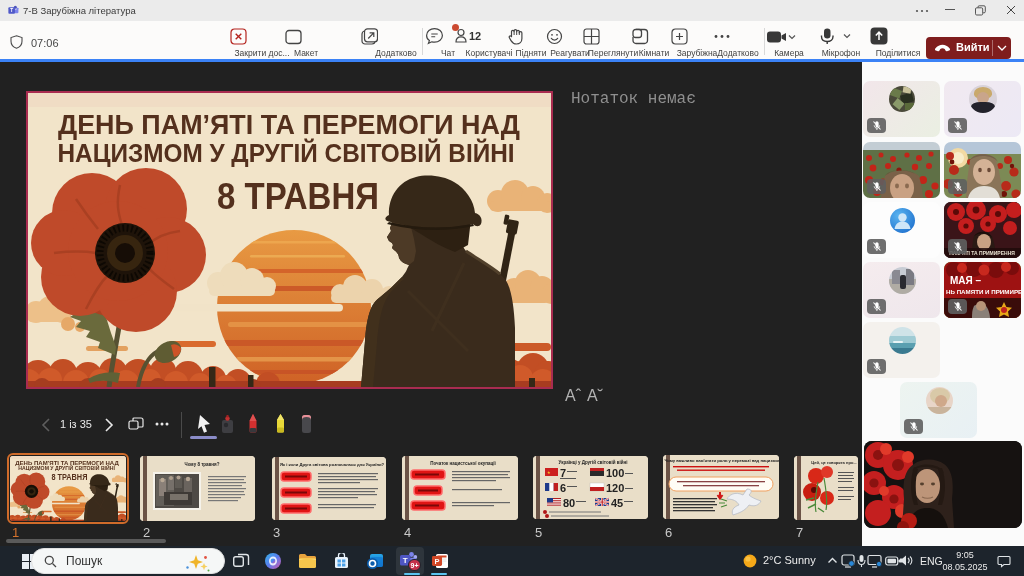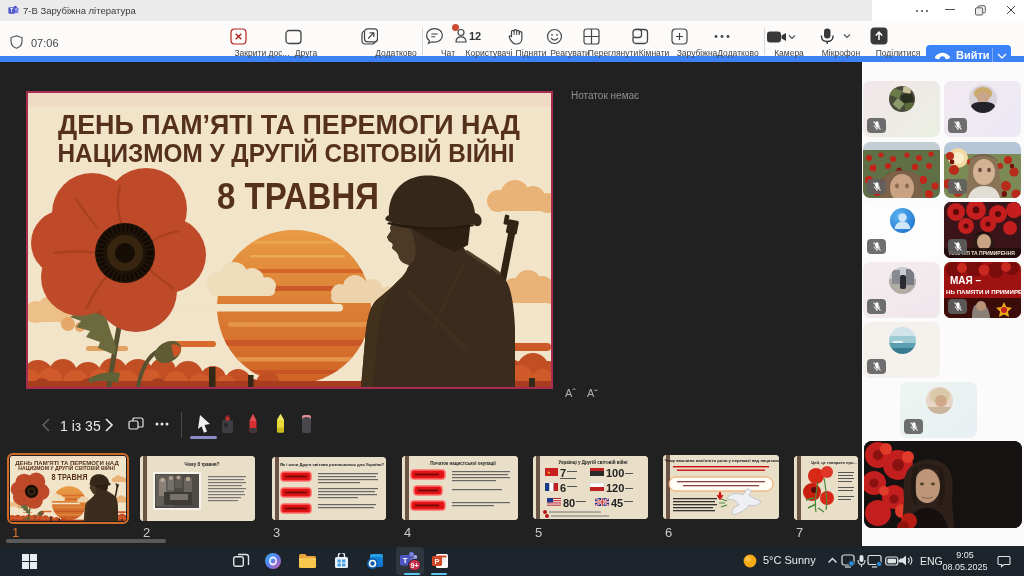--- a/index.html
+++ b/index.html
@@ -1,32 +1,32 @@
 <!DOCTYPE html>
 <html><head>
 <meta charset="utf-8">
 <style>
   * { margin:0; padding:0; box-sizing:border-box; }
   html,body { width:1024px; height:576px; overflow:hidden; background:#fff; }
   #root { position:relative; width:1024px; height:576px; font-family:"Liberation Sans",sans-serif; }
   .abs { position:absolute; }
 
-  #titlebar { position:absolute; left:0; top:0; width:872px; height:21px; background:#ebebeb; }
+  #titlebar { position:absolute; left:0; top:0; width:1024px; height:21px; background:#ebebeb; }
   #titlebar .tname { position:absolute; left:23px; top:5px; font-size:9.5px; color:#3a3a3a; }
 
-  #toolbar { position:absolute; left:0; top:21px; width:1024px; height:41px; background:#fcfbfa; border-bottom:6px solid #3b82f6; }
+  #toolbar { position:absolute; left:0; top:21px; width:1024px; height:41px; background:#fcfbfa; border-bottom:3px solid #3b82f6; }
   .tbtn { position:absolute; top:5px; text-align:center; color:#424242; }
   .tbtn .ic { height:19px; display:flex; align-items:flex-end; justify-content:flex-start; }
   .tbtn .lb { font-size:8.5px; margin-top:3px; white-space:nowrap; }
   .tsep { position:absolute; top:7px; width:1px; height:27px; background:#d8d8d8; }
 
   #stage { position:absolute; left:0; top:62px; width:862px; height:484px; background:#212121; }
   #slide { position:absolute; left:26px; top:29px; width:527px; height:298px; border:2px solid #a92c50; background:#f1e3c7; }
-  #notes { position:absolute; left:571px; top:28px; font-size:10px; color:#8f8f8f; }
-  .fbtn { position:absolute; color:#b2b2b2; font-size:11px; }
+  #notes { position:absolute; left:571px; top:28px; font-size:16px; color:#8f8f8f;font-family:Liberation Mono, monospace; }
+  .fbtn { position:absolute; color:#b2b2b2; font-size:16px; }
 
   #controls { position:absolute; left:0; top:343px; width:862px; height:42px; }
 
   .thumb { position:absolute; border-radius:4px; background:#e9dec8; overflow:hidden; }
   .tnum { position:absolute; color:#c9c9c9; font-size:13px; }
   #hscroll { position:absolute; left:6px; top:477px; width:160px; height:4px; border-radius:2px; background:#5a5a5a; }
 
   #sidebar { position:absolute; left:862px; top:62px; width:162px; height:484px; background:#fbfbfb; }
   .tile { position:absolute; width:77px; height:56px; border-radius:7px; overflow:hidden; }
   .mic { position:absolute; left:4px; bottom:4px; width:19px; height:15px; border-radius:4px; background:rgba(95,95,95,.9); display:flex; align-items:center; justify-content:center; z-index:5; }
@@ -77,21 +77,21 @@
           </svg>
         </div>
       <div class="lb">Закрити дос...</div>
     </div>
     <div class="tbtn" style="left:284px;width:44px;">
       <div class="ic">
           <svg width="19" height="16" viewBox="0 0 19 16">
             <rect x="2" y="1.5" width="15" height="13" rx="3" fill="none" stroke="#444" stroke-width="1.3"></rect>
           </svg>
         </div>
-      <div class="lb">Друга</div>
+      <div class="lb">Макет</div>
     </div>
     <div class="tbtn" style="left:361px;width:70px;">
       <div class="ic">
           <svg width="17" height="17" viewBox="0 0 17 17">
             <rect x="1" y="3" width="13" height="13" rx="3" fill="none" stroke="#444" stroke-width="1.2"></rect>
             <rect x="3.5" y="0.8" width="13" height="13" rx="3" fill="#fcfbfa" stroke="#444" stroke-width="1.2"></rect>
             <path d="M7.2 10.5 L12.5 5.2 M8.6 4.9 H12.8 V9.1" fill="none" stroke="#444" stroke-width="1.2"></path>
           </svg>
         </div>
       <div class="lb">Додатково</div>
@@ -198,21 +198,21 @@
     </div>
     <div class="tbtn" style="left:870px;width:56px;">
       <div class="ic">
           <svg width="18" height="18" viewBox="0 0 18 18">
             <rect x="0.5" y="0.5" width="17" height="17" rx="4" fill="#383838"></rect>
             <path d="M9 13 V5.5 M5.8 8.5 L9 5.2 L12.2 8.5" fill="none" stroke="#fff" stroke-width="1.5"></path>
           </svg>
         </div>
       <div class="lb">Поділитися</div>
     </div>
-    <div class="abs" style="left:926px;top:24px;width:85px;height:22px;background:#3b82f6;border-radius:4px;">
+    <div class="abs" style="left:926px;top:16px;width:85px;height:22px;background:#7f1d1d;border-radius:4px;">
       <svg class="abs" style="left:8px;top:6px" width="17" height="9" viewBox="0 0 17 9">
           <path d="M1.3 5.5 C5.5 0.5 11.5 0.5 15.7 5.5 C16.3 6.3 16 7.3 15.2 7.6 L13 8.3 C12.4 8.5 11.8 8.2 11.5 7.6 L10.7 5.9 C9.3 5.1 7.7 5.1 6.3 5.9 L5.5 7.6 C5.2 8.2 4.6 8.5 4 8.3 L1.8 7.6 C1 7.3 0.7 6.3 1.3 5.5 Z" fill="#fff"></path>
         </svg>
       <div class="abs" style="left:30px;top:4px;font-size:11px;font-weight:bold;color:#fff;">Вийти</div>
       <div class="abs" style="left:66px;top:3px;width:1px;height:16px;background:rgba(255,255,255,.35)"></div>
       <svg class="abs" style="left:71px;top:8px" width="10" height="6" viewBox="0 0 10 6">
           <path d="M1 1 L5 5 L9 1" fill="none" stroke="#fff" stroke-width="1.3"></path>
         </svg>
     </div>
   </div>
@@ -391,21 +391,21 @@
       <text x="258" y="69" text-anchor="middle" font-family="Liberation Sans" font-weight="bold" font-size="26.5" fill="#54301d" textLength="457" lengthAdjust="spacingAndGlyphs">НАЦИЗМОМ У ДРУГІЙ СВІТОВІЙ ВІЙНІ</text>
       <text x="270" y="116" text-anchor="middle" font-family="Liberation Sans" font-weight="bold" font-size="37" fill="#54301d" textLength="162" lengthAdjust="spacingAndGlyphs">8 ТРАВНЯ</text>
     </svg>
     <div id="notes">Нотаток немає</div>
     <div class="fbtn" style="left:565px;top:325px;">Aˆ</div>
     <div class="fbtn" style="left:587px;top:325px;">A˘</div>
     <div id="controls">
       <svg class="abs" style="left:40px;top:12px" width="12" height="16" viewBox="0 0 12 16">
           <path d="M9 2 L3 8 L9 14" fill="none" stroke="#5e5e5e" stroke-width="1.6"></path>
         </svg>
-      <div class="abs" style="left:60px;top:13px;font-size:14px;color:#e8e8e8;">1 із 35</div>
+      <div class="abs" style="left:60px;top:13px;font-size:11px;color:#e8e8e8;">1 із 35</div>
       <svg class="abs" style="left:103px;top:12px" width="12" height="16" viewBox="0 0 12 16">
           <path d="M3 2 L9 8 L3 14" fill="none" stroke="#e8e8e8" stroke-width="1.6"></path>
         </svg>
       <svg class="abs" style="left:128px;top:12px" width="16" height="16" viewBox="0 0 16 16">
           <rect x="1" y="4" width="9" height="8" rx="1.5" fill="none" stroke="#e8e8e8" stroke-width="1.2"></rect>
           <path d="M5 4 V2 A1 1 0 0 1 6 1 H13 A2 2 0 0 1 15 3 V9 A1 1 0 0 1 14 10 H10" fill="none" stroke="#e8e8e8" stroke-width="1.2"></path>
         </svg>
       <svg class="abs" style="left:154px;top:16px" width="16" height="6" viewBox="0 0 16 6">
           <circle cx="3" cy="3" r="1.5" fill="#e8e8e8"></circle>
           <circle cx="8" cy="3" r="1.5" fill="#e8e8e8"></circle>
@@ -917,20 +917,34 @@
 
   <div id="taskbar">
     <svg class="abs" style="left:22px;top:8px" width="15" height="15" viewBox="0 0 15 15">
         <g fill="#e8eef4">
           <rect x="0" y="0" width="7" height="7"></rect>
           <rect x="8" y="0" width="7" height="7"></rect>
           <rect x="0" y="8" width="7" height="7"></rect>
           <rect x="8" y="8" width="7" height="7"></rect>
         </g>
       </svg>
+    <div id="search">
+      <svg style="margin-left:12px" width="13" height="13" viewBox="0 0 13 13">
+          <circle cx="5.3" cy="5.3" r="4" fill="none" stroke="#454545" stroke-width="1.3"></circle>
+          <path d="M8.5 8.5 L12 12" stroke="#454545" stroke-width="1.3"></path>
+        </svg>
+      <span style="font-size:12px;color:#333;margin-left:9px;">Пошук</span>
+      <svg style="position:absolute;right:14px;top:4px" width="26" height="19" viewBox="0 0 26 19">
+        <path d="M12 2 L13.8 7.2 L19 9 L13.8 10.8 L12 16 L10.2 10.8 L5 9 L10.2 7.2 Z" fill="#f0b429"></path>
+        <path d="M20 10 L21 12.6 L23.6 13.6 L21 14.6 L20 17.2 L19 14.6 L16.4 13.6 L19 12.6 Z" fill="#f6d060"></path>
+        <circle cx="21.5" cy="4.5" r="1.4" fill="#e25241"></circle>
+        <circle cx="3.5" cy="14.5" r="1.2" fill="#4a90d9"></circle>
+        <circle cx="24.5" cy="17.5" r="1" fill="#5aaa46"></circle>
+      </svg>
+    </div>
     <svg class="abs" style="left:233px;top:7px" width="17" height="16" viewBox="0 0 17 16">
         <rect x="0.7" y="3.7" width="9.6" height="9.6" rx="2" fill="none" stroke="#dfe3e6" stroke-width="1.4"></rect>
         <path d="M5 1.5 H13 A2.5 2.5 0 0 1 15.5 4 V12" fill="none" stroke="#dfe3e6" stroke-width="1.4"></path>
       </svg>
     <svg class="abs" style="left:264px;top:6px" width="18" height="18" viewBox="0 0 18 18">
       <defs>
           <linearGradient id="cpg" x1="0" y1="0" x2="1" y2="1">
             <stop offset="0" stop-color="#35b2e8"></stop>
             <stop offset=".5" stop-color="#5a7df0"></stop>
             <stop offset="1" stop-color="#d557a8"></stop>
@@ -983,21 +997,21 @@
         <rect x="5.5" y="9.5" width="6" height="1.2" fill="#e8e8e8"></rect>
       <rect x="0" y="3" width="10" height="10" rx="1.4" fill="#d24726"></rect>
       <text x="5" y="10.6" font-size="7.5" font-weight="bold" fill="#fff" text-anchor="middle">P</text>
     </svg>
     <div class="abs" style="left:431px;top:27px;width:16px;height:2.4px;border-radius:2px;background:#5ac4f0;"></div>
 
     <svg class="abs" style="left:742px;top:7px" width="16" height="16" viewBox="0 0 16 16">
         <circle cx="8" cy="8" r="6.4" fill="#f5a818"></circle>
         <circle cx="6" cy="6" r="2.6" fill="#fcc850" opacity="0.8"></circle>
       </svg>
-    <div class="tray" style="left:763px;top:8px;">5°C Sunny</div>
+    <div class="tray" style="left:763px;top:8px;">2°C Sunny</div>
     <svg class="abs" style="left:827px;top:10px" width="11" height="9" viewBox="0 0 11 9">
         <path d="M1.5 6.5 L5.5 2.5 L9.5 6.5" fill="none" stroke="#dfe3e6" stroke-width="1.4"></path>
       </svg>
     <svg class="abs" style="left:841px;top:8px" width="14" height="14" viewBox="0 0 14 14">
         <rect x="1" y="1" width="12" height="10" rx="2" fill="none" stroke="#dfe3e6" stroke-width="1.2"></rect>
         <path d="M4 13 H10" stroke="#dfe3e6" stroke-width="1.2"></path>
         <circle cx="10.5" cy="9.5" r="2.8" fill="#2a88d8" stroke="#1d242c" stroke-width="0.8"></circle>
       </svg>
     <svg class="abs" style="left:857px;top:8px" width="9" height="14" viewBox="0 0 9 14">
         <rect x="2.5" y="1" width="4" height="7" rx="2" fill="#dfe3e6"></rect>

